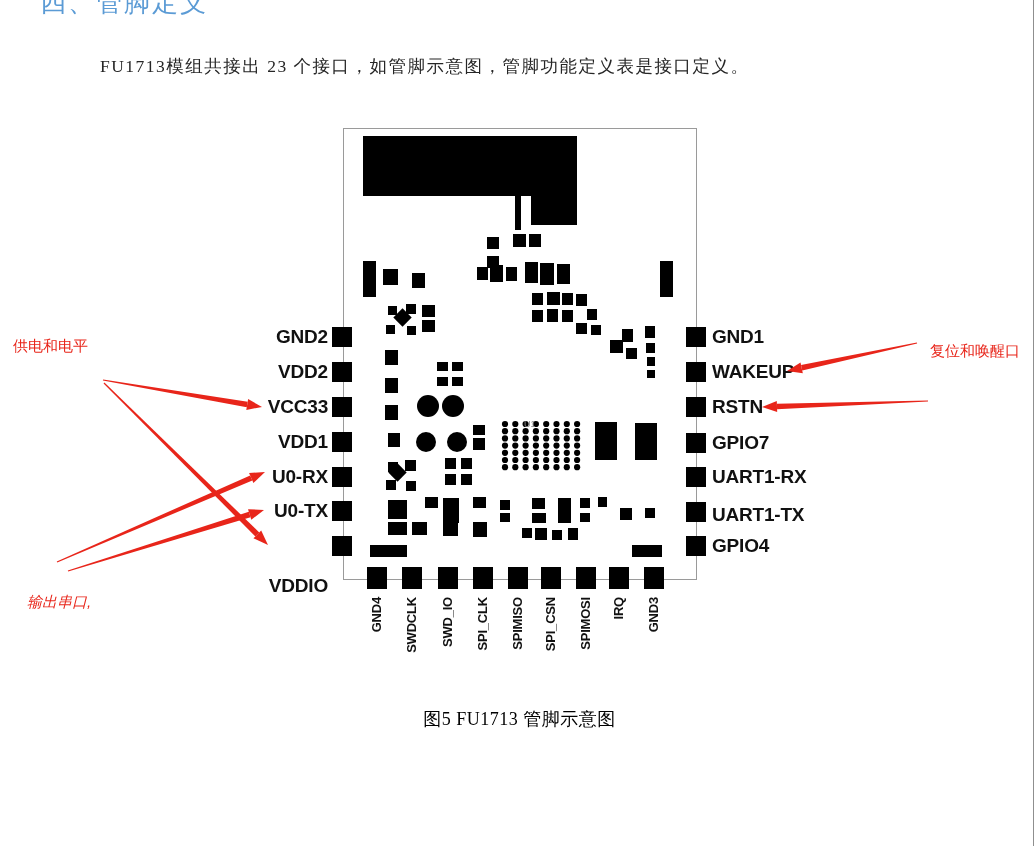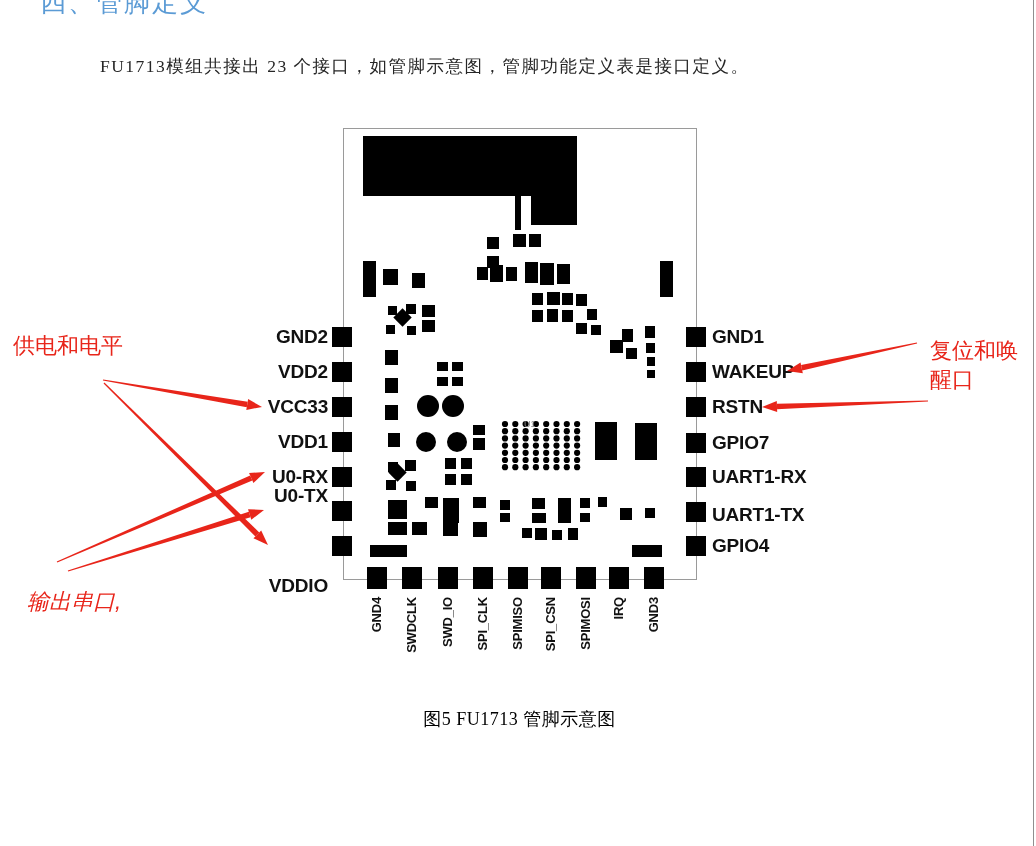--- a/index.html
+++ b/index.html
@@ -4,21 +4,21 @@
 <style>
   html,body{margin:0;padding:0;background:#fff;}
   .page{position:relative;width:1036px;height:846px;background:#fff;overflow:hidden;
         font-family:"Liberation Sans",sans-serif;}
   .heading{position:absolute;left:40px;top:-15px;font-size:26px;font-weight:500;
            color:var(--blue,#5b9bd5);letter-spacing:2px;white-space:nowrap;}
   .intro{position:absolute;left:100px;top:54px;width:860px;font-family:"Liberation Serif",serif;
          font-size:17.5px;color:#262626;letter-spacing:1.5px;white-space:nowrap;}
   .caption{position:absolute;left:343px;top:707px;width:353px;text-align:center;
            font-family:"Liberation Serif",serif;font-size:18px;color:#000;letter-spacing:0.5px;}
-  .red-note{position:absolute;color:var(--red,#e8251a);font-size:22px;font-weight:500;line-height:29px;}
+  .red-note{position:absolute;color:var(--red,#e8251a);font-size:15px;font-weight:500;line-height:29px;}
   #power-note{left:13px;top:331px;}
   #serial-note{left:27px;top:587px;font-style:italic;}
   #reset-note{left:930px;top:336px;width:92px;}
   .pin{position:absolute;width:20px;height:20px;background:var(--pin,#000);}
   .pin.bottom{height:22px;}
   .pin-label{position:absolute;font-weight:bold;font-size:19px;letter-spacing:-0.2px;
              line-height:20px;color:#111;white-space:nowrap;}
   .pin-label.left{width:92px;text-align:right;}
   .pin-label.right{width:120px;text-align:left;}
   .pin-label.rot{width:70px;height:18px;font-size:13px;line-height:18px;text-align:right;
@@ -193,21 +193,21 @@
       <div class="pin-label left" style="left: 236px; top: 327px;">GND2</div>
       <div class="pin" style="left: 332px; top: 362px;"></div>
       <div class="pin-label left" style="left: 236px; top: 362px;">VDD2</div>
       <div class="pin" style="left: 332px; top: 397px;"></div>
       <div class="pin-label left" style="left: 236px; top: 397px;">VCC33</div>
       <div class="pin" style="left: 332px; top: 432px;"></div>
       <div class="pin-label left" style="left: 236px; top: 432px;">VDD1</div>
       <div class="pin" style="left: 332px; top: 467px;"></div>
       <div class="pin-label left" style="left: 236px; top: 467px;">U0-RX</div>
       <div class="pin" style="left: 332px; top: 501px;"></div>
-      <div class="pin-label left" style="left: 236px; top: 486px;">U0-TX</div>
+      <div class="pin-label left" style="left: 236px; top: 501px;">U0-TX</div>
       <div class="pin" style="left: 332px; top: 536px;"></div>
       <div class="pin-label left" style="left: 236px; top: 536px; margin-top: 40px;">VDDIO</div>
       <div class="pin" style="left: 686px; top: 327px;"></div>
       <div class="pin-label right" style="left: 712px; top: 327px;">GND1</div>
       <div class="pin" style="left: 686px; top: 362px;"></div>
       <div class="pin-label right" style="left: 712px; top: 362px;">WAKEUP</div>
       <div class="pin" style="left: 686px; top: 397px;"></div>
       <div class="pin-label right" style="left: 712px; top: 397px;">RSTN</div>
       <div class="pin" style="left: 686px; top: 433px;"></div>
       <div class="pin-label right" style="left: 712px; top: 433px;">GPIO7</div>

